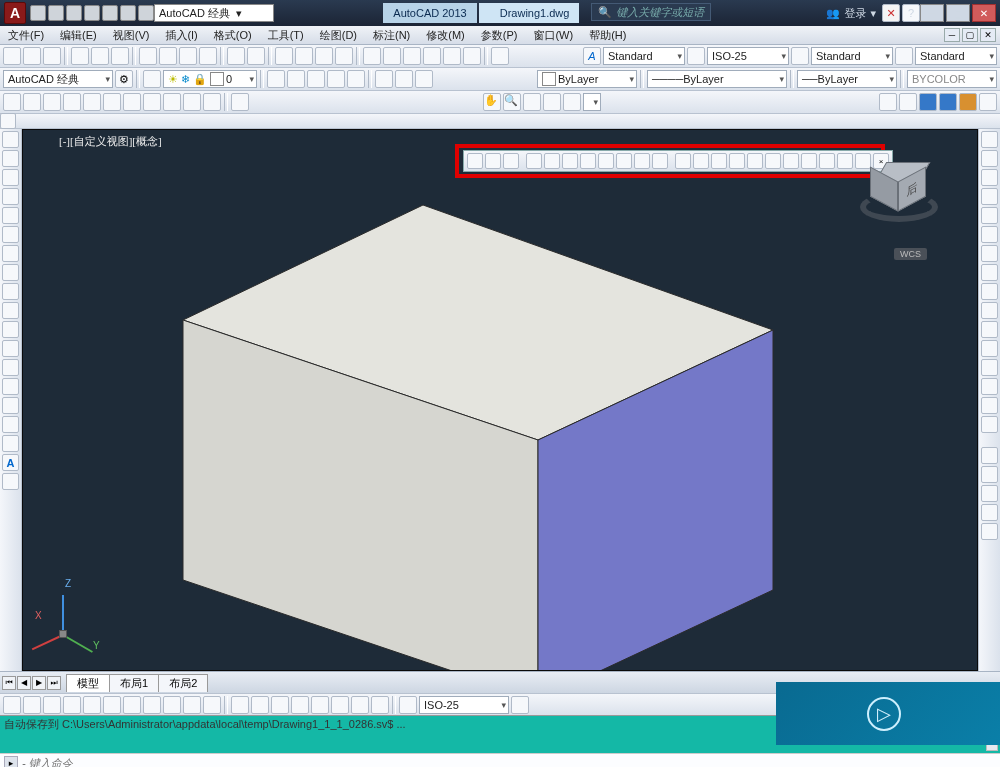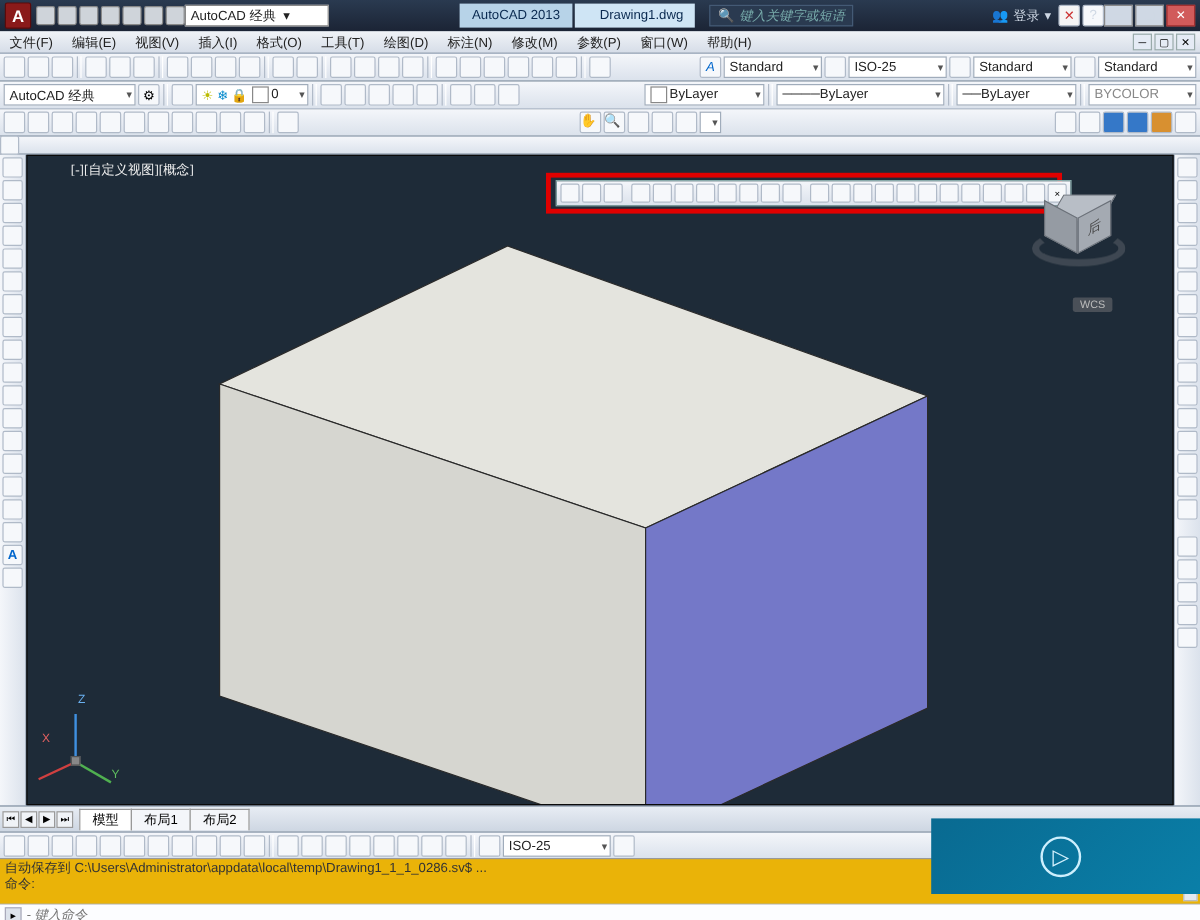--- a/index.html
+++ b/index.html
@@ -5,21 +5,21 @@
 * { margin:0; padding:0; box-sizing:border-box; font-family:"Microsoft YaHei","SimSun",Arial,sans-serif; user-select:none; }
 html,body{height:100%;width:100%;}
 body{background:#4a5e6f;width:1000px;height:767px;overflow:hidden;font-size:11px;color:#000;position:relative;}
 
 
 .titlebar{background:linear-gradient(#2a3a50,#1b2435);height:26px;display:flex;align-items:center;padding:0 4px;color:#cfd8e4;}
 .titlebar .logo{width:22px;height:22px;background:#8a1a1a;border:1px solid #5a0a0a;color:#fff;font-weight:bold;display:flex;align-items:center;justify-content:center;font-size:14px;border-radius:2px;}
 .qat{display:flex;gap:2px;margin-left:4px;align-items:center;}
 .qat .ic{width:16px;height:16px;background:#cfd4da;border:1px solid #888;border-radius:2px;}
 .wsdd{background:#fff;border:1px solid #888;padding:0 4px;height:18px;display:flex;align-items:center;font-size:11px;color:#222; min-width:120px; white-space:nowrap;}
-.titlecenter{flex:1;display:flex;align-items:center;justify-content:center;gap:2px;}
+.titlecenter{flex:1;display:flex;align-items:flex-start;justify-content:center;gap:2px;}
 .titletab{background:#b7d3e8;padding:2px 10px;color:#0a2a50;height:20px;display:flex;align-items:center;font-size:11px;}
 .titletab.doc{background:#cfe5f5;padding-left:21px;}
 .searchbox{background:#2a3a50;border:1px solid #445a75;height:18px;padding:0 6px;color:#7aa;display:flex;align-items:center;min-width:120px;}
 .winbtns{display:flex;gap:2px;margin-left:auto;}
 .winbtn{width:24px;height:18px;background:#cfd8e4;border:1px solid #888;display:flex;align-items:center;justify-content:center;font-size:10px;}
 .winbtn.close{background:#d15b5b;color:#fff;border-color:#a03030;}
 .signin{display:flex;align-items:center;gap:4px;margin:0 6px;color:#cfd8e4;font-size:11px;}
 
 
 .menubar{background:linear-gradient(#f0f3f7,#d6dde8);height:19px;display:flex;align-items:center;border-bottom:1px solid #a8b4c4;}
@@ -71,21 +71,21 @@
 .axlbl{position:absolute;font-size:10px;}
 
 
 .tabbar{background:linear-gradient(#e8edf4,#cdd6e2);height:22px;display:flex;align-items:center;padding-left:2px;border-top:1px solid #a8b4c4;}
 .tabbtn{width:14px;height:14px;background:#f0f3f7;border:1px solid #999;font-size:8px;display:flex;align-items:center;justify-content:center;margin-right:1px;}
 .tab{background:#f4f6fa;border:1px solid #999;border-bottom:none;padding:1px 10px;height:18px;font-size:11px;display:flex;align-items:center;margin-right:-1px;}
 .tab.act{background:#fff;}
 
 .dimtoolbar{background:linear-gradient(#f4f6fa,#dbe2ec);height:22px;border-top:1px solid #b8c2d0;display:flex;align-items:center;padding:0 3px;gap:2px;}
 
-.cmdarea{background:#eab308;height:38px;border-top:1px solid #999;font-family:Consolas,SimSun,monospace;font-size:11px;color:#333;padding:2px 4px;line-height:13px;position:relative;}
+.cmdarea{background:#14b8a6;height:38px;border-top:1px solid #999;font-family:Consolas,SimSun,monospace;font-size:11px;color:#333;padding:2px 4px;line-height:13px;position:relative;}
 .cmdinput{background:#fcfdff;height:19px;border-top:1px solid #ccc;display:flex;align-items:center;padding-left:4px;}
 .cmdinput .chev{width:14px;height:14px;background:#dde3ec;border:1px solid #aab;display:flex;align-items:center;justify-content:center;font-size:9px;margin-right:4px;}
 .cmdinput input{border:none;outline:none;background:transparent;flex:1;font-size:11px;font-style:italic;color:#888;}
 
 
 .watermark{position:absolute;bottom:22px;right:0;width:224px;height:63px;background:linear-gradient(135deg,#096a91,#0a7fa8);display:flex;align-items:center;justify-content:center;color:#d7f3ff;z-index:100;}
 .wm-icon{width:34px;height:34px;border:2px solid #cdeffd;border-radius:50%;display:flex;align-items:center;justify-content:center;margin-right:8px;font-size:18px;}
 .wm-txt .t1{font-size:20px;font-weight:bold;letter-spacing:2px;}
 .wm-txt .t2{font-size:11px;letter-spacing:1px;color:#a6e3fa;}
 </style>
@@ -408,21 +408,20 @@
   <div class="sep"></div>
   <div class="tb"></div>
   <div class="dd" style="min-width:90px">
       <span>ISO-25</span>
     </div>
   <div class="tb"></div>
 </div>
 
 <div class="cmdarea">
   <div>自动保存到 C:\Users\Administrator\appdata\local\temp\Drawing1_1_1_0286.sv$ ...</div>
-  <div>命令:</div>
   <div style="position:absolute;right:2px;top:2px;bottom:2px;width:12px;background:#e5e9f0;border:1px solid #bbb"></div>
 </div>
 
 <div class="cmdinput">
   <div class="chev">▸</div>
   <input placeholder="- 键入命令" style="">
 </div>
 
 <div class="watermark">
   <div class="wm-icon">▷</div>

